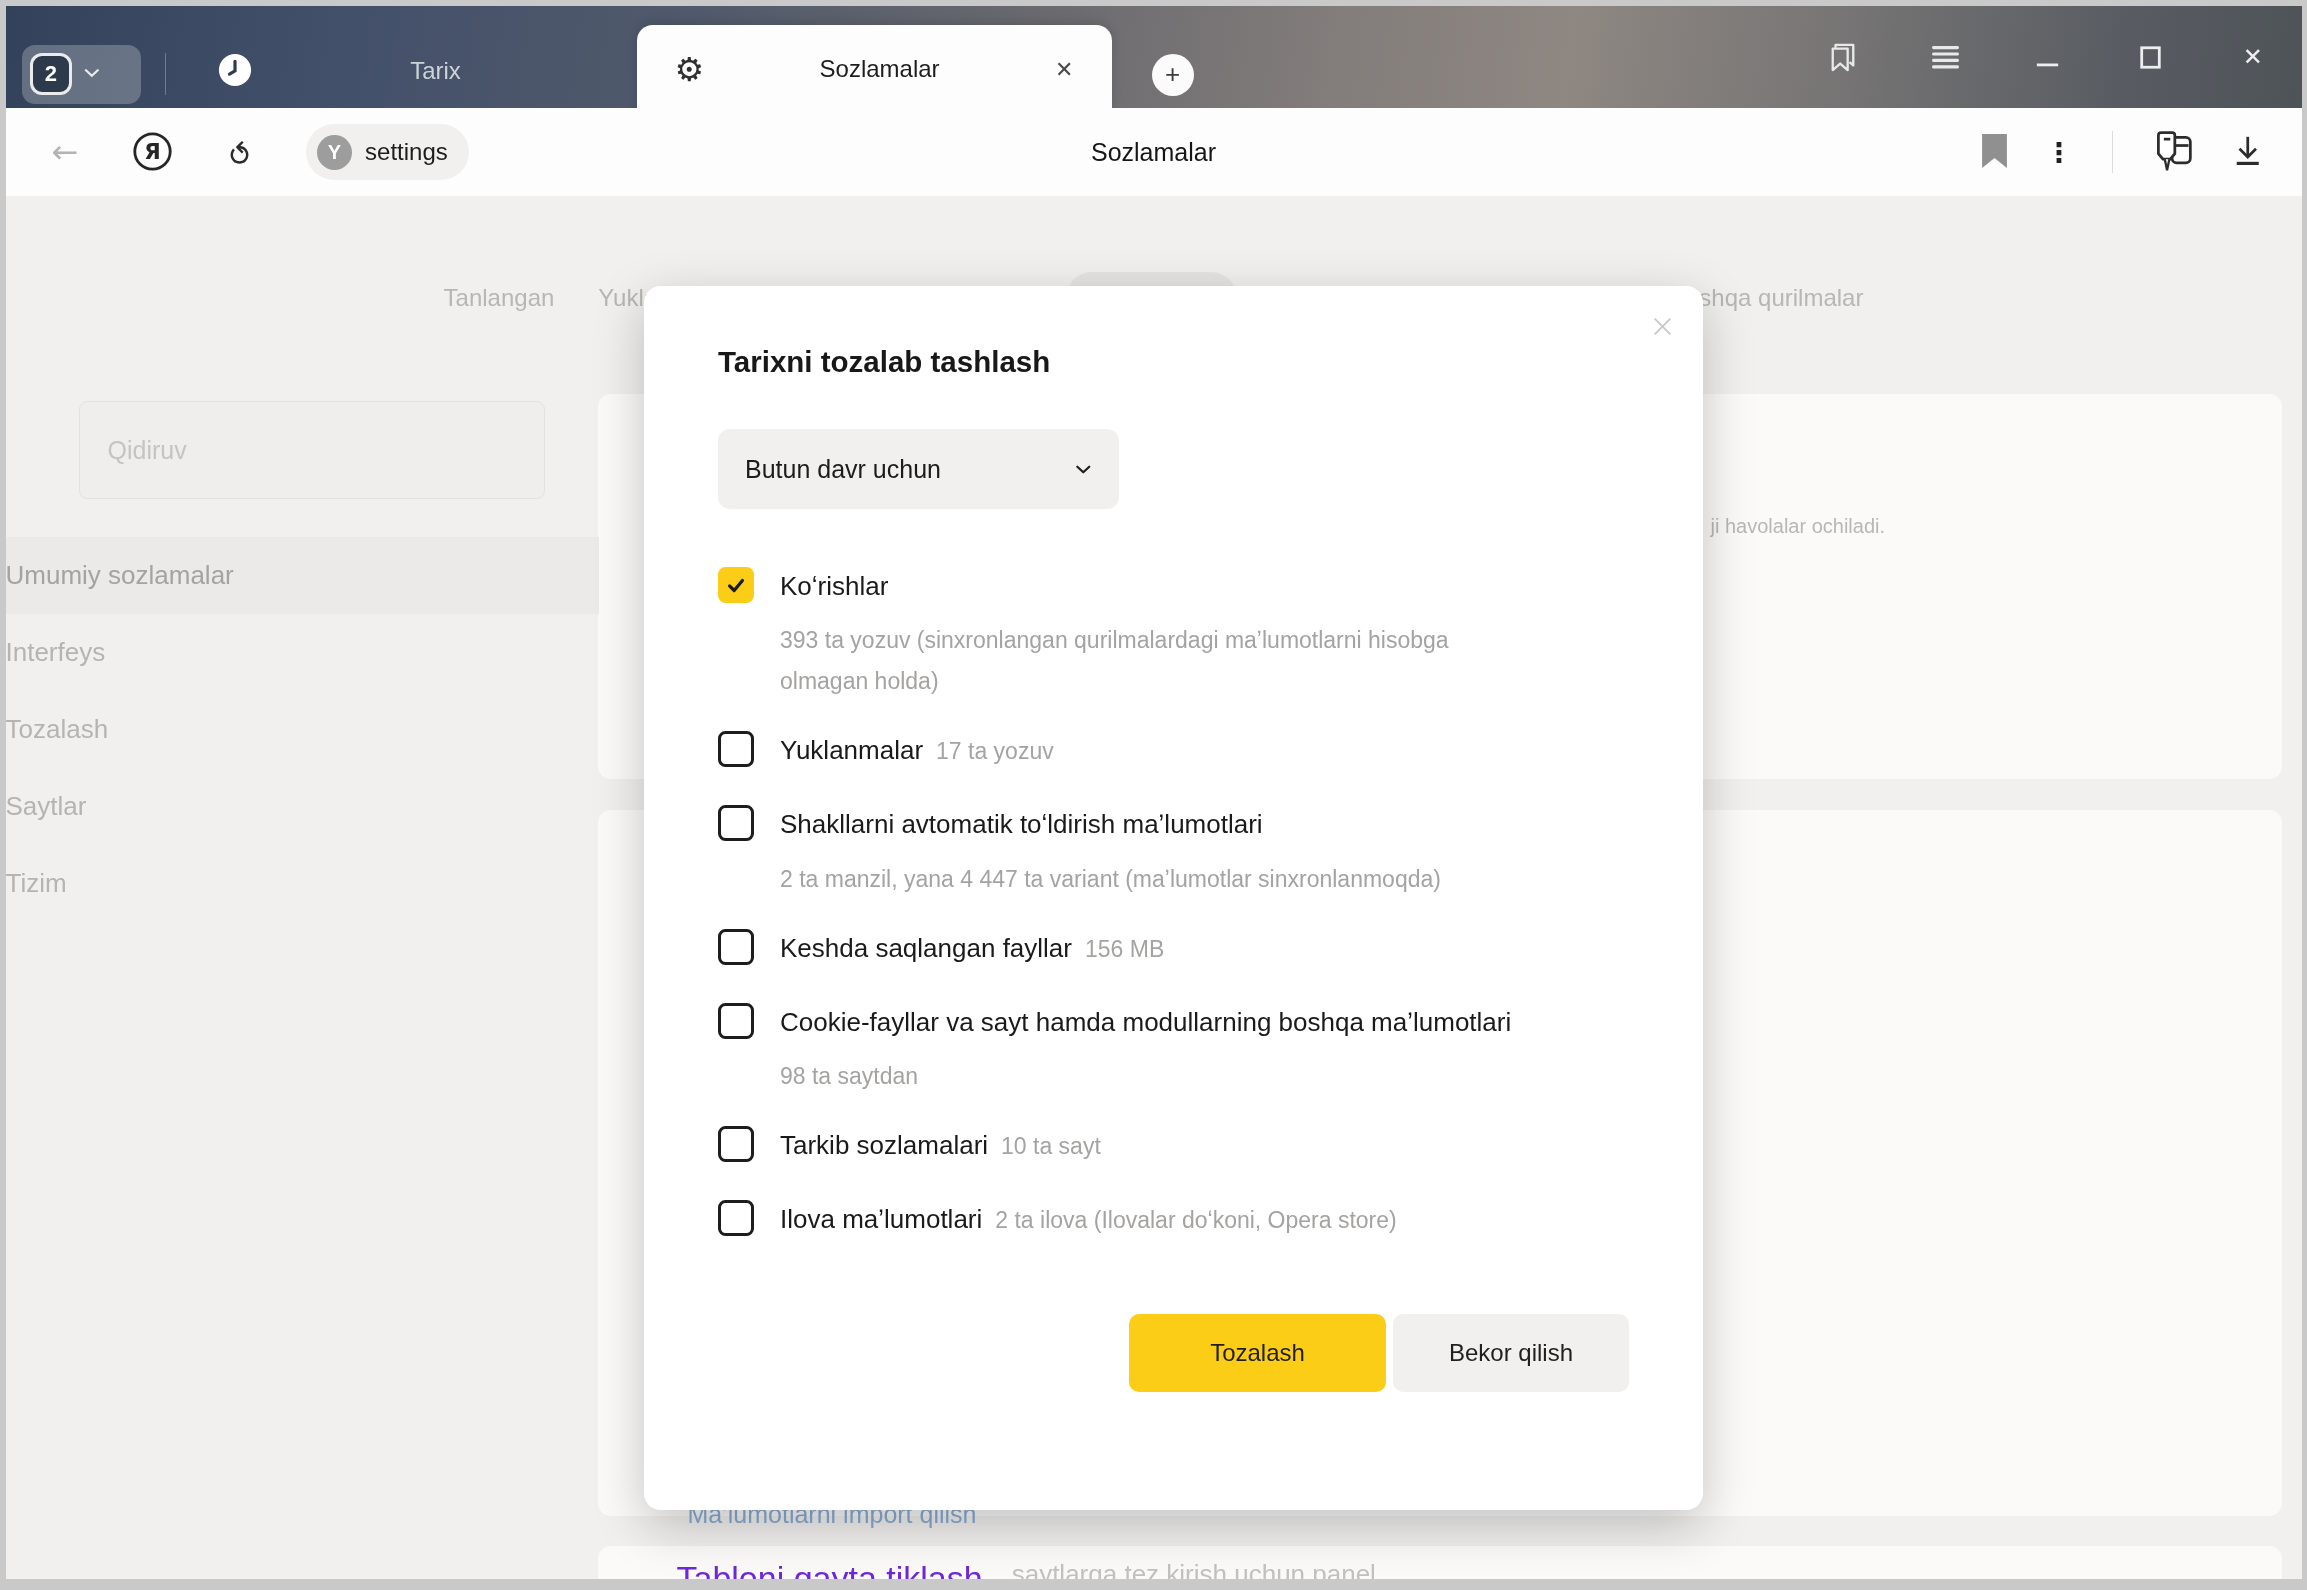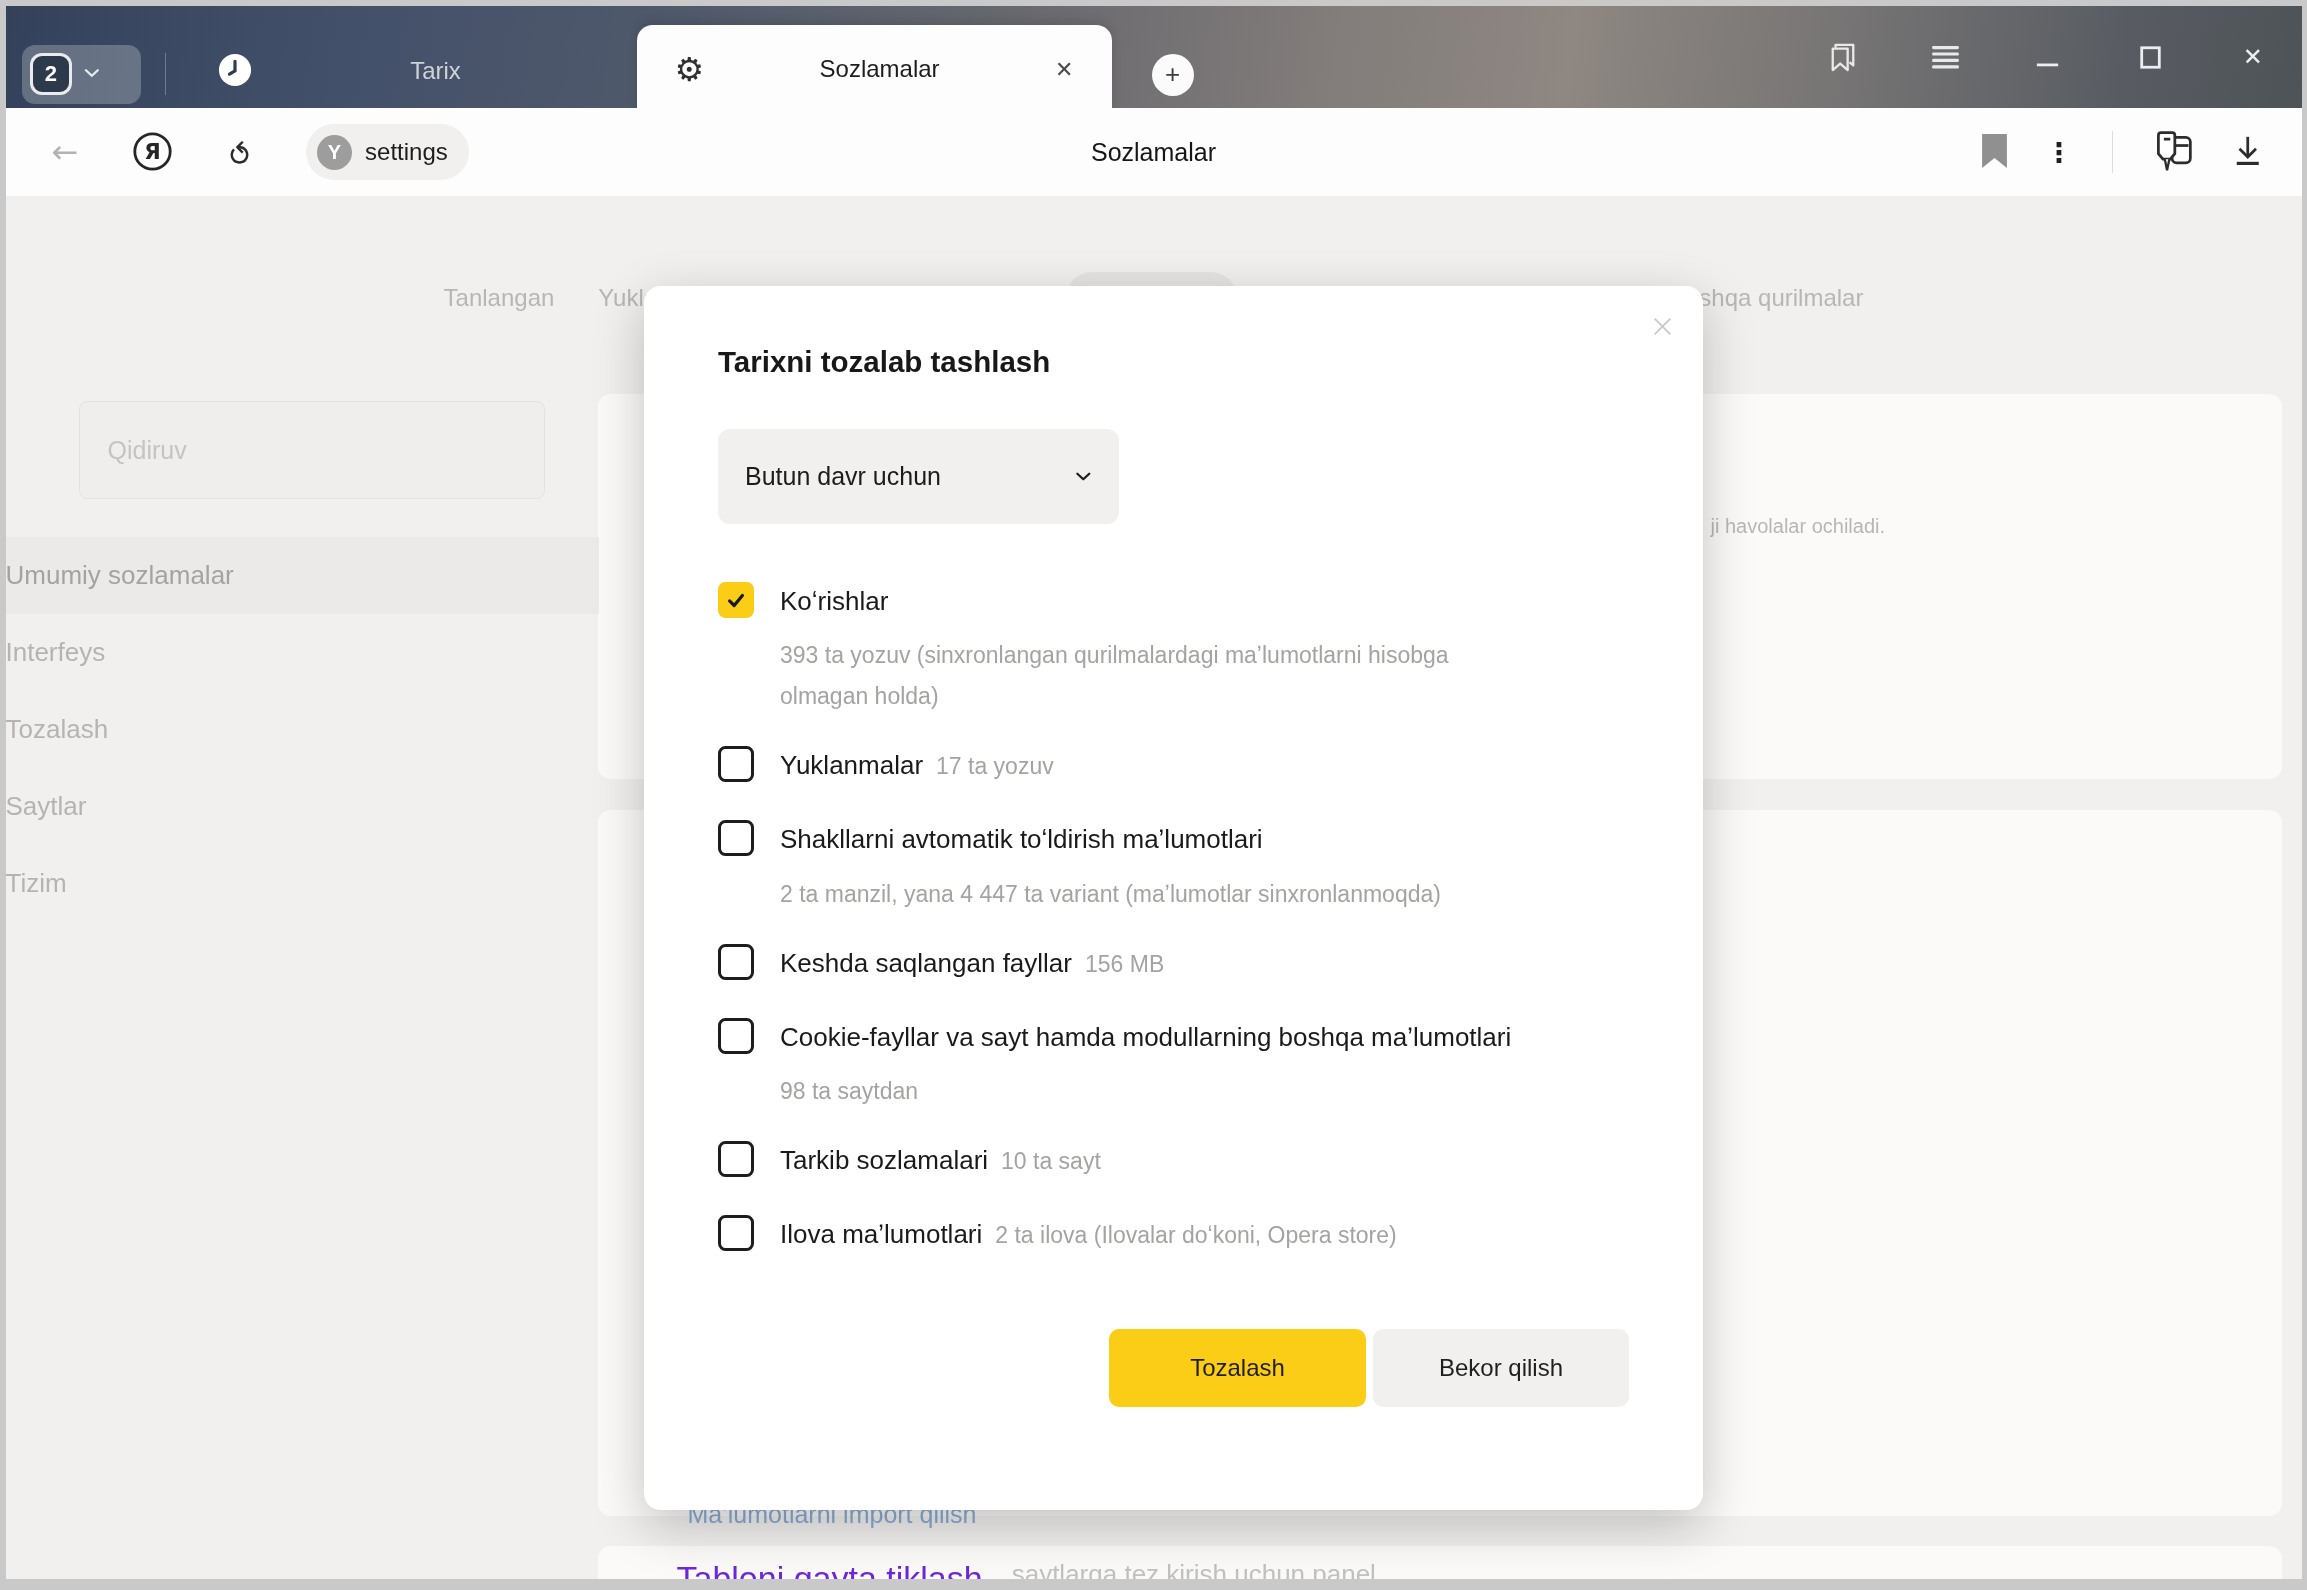--- a/index.html
+++ b/index.html
@@ -81,38 +81,38 @@
   .restore-link{font-size:34px;color:#6d28d9;white-space:nowrap;}
   .restore-desc{font-size:26px;color:#c3c1bf;margin-left:29px;white-space:nowrap;}
 
   
   .dialog{position:absolute;left:644px;top:286px;width:1059px;height:1224px;background:#ffffff;
     border-radius:16.6px;box-shadow:0 15.7px 51px rgba(0,0,0,0.22);z-index:50;
     padding:0 74px;box-sizing:border-box;}
   .dlg-close{position:absolute;top:26px;right:27px;width:28px;height:28px;display:flex;
     align-items:center;justify-content:center;}
   .dlg-title{margin-top:59px;font-size:29.5px;font-weight:700;color:#181818;}
-  .period-select{margin-top:50px;width:401px;height:95px;background:#f1f0ee;border-radius:12px;
+  .period-select{margin-top:50px;width:401px;height:80px;background:#f1f0ee;border-radius:12px;
     display:flex;align-items:center;justify-content:space-between;padding:0 27px;box-sizing:border-box;}
   .period-label{font-size:25px;color:#1c1c1c;}
   .hist-list{margin-top:58px;}
   .hrow{display:flex;align-items:flex-start;margin-bottom:29px;}
   .cb{width:36px;height:36px;border:3.2px solid #1d1d1d;border-radius:7.4px;box-sizing:border-box;
     margin-top:0;flex:none;background:#fff;display:flex;align-items:center;justify-content:center;}
   .cb.checked{border:none;background:#fccd17;}
   .htext{margin-left:26px;max-width:784px;}
   .hline{line-height:39px;}
   .hlabel{font-size:26px;color:#1a1a1a;}
   .hinline{font-size:23px;color:#a5a3a1;margin-left:13px;}
   .hsub{margin-top:8.3px;font-size:23px;color:#a5a3a1;line-height:41px;max-width:720px;}
   .btn-row{display:flex;justify-content:flex-end;gap:7px;margin-top:69px;}
   .btn{height:78px;border-radius:10px;font-size:24px;display:flex;align-items:center;
     justify-content:center;color:#1f1f1f;}
   .btn.primary{width:257px;background:#fccd17;}
-  .btn.secondary{width:256px;background:#f1f0ee;}
+  .btn.secondary{width:236px;background:#f1f0ee;}
 </style>
 </head>
 <body>
 
 <div class="tabbar">
   <div class="profile-chip">
     <div class="avatar">2</div>
     <span class="chip-chevron">
       <svg width="15.7" height="10" viewBox="0 0 34 22">
           <polyline points="4,5 17,17 30,5" fill="none" stroke="rgba(255,255,255,0.85)" stroke-width="5" stroke-linecap="round"></polyline>

